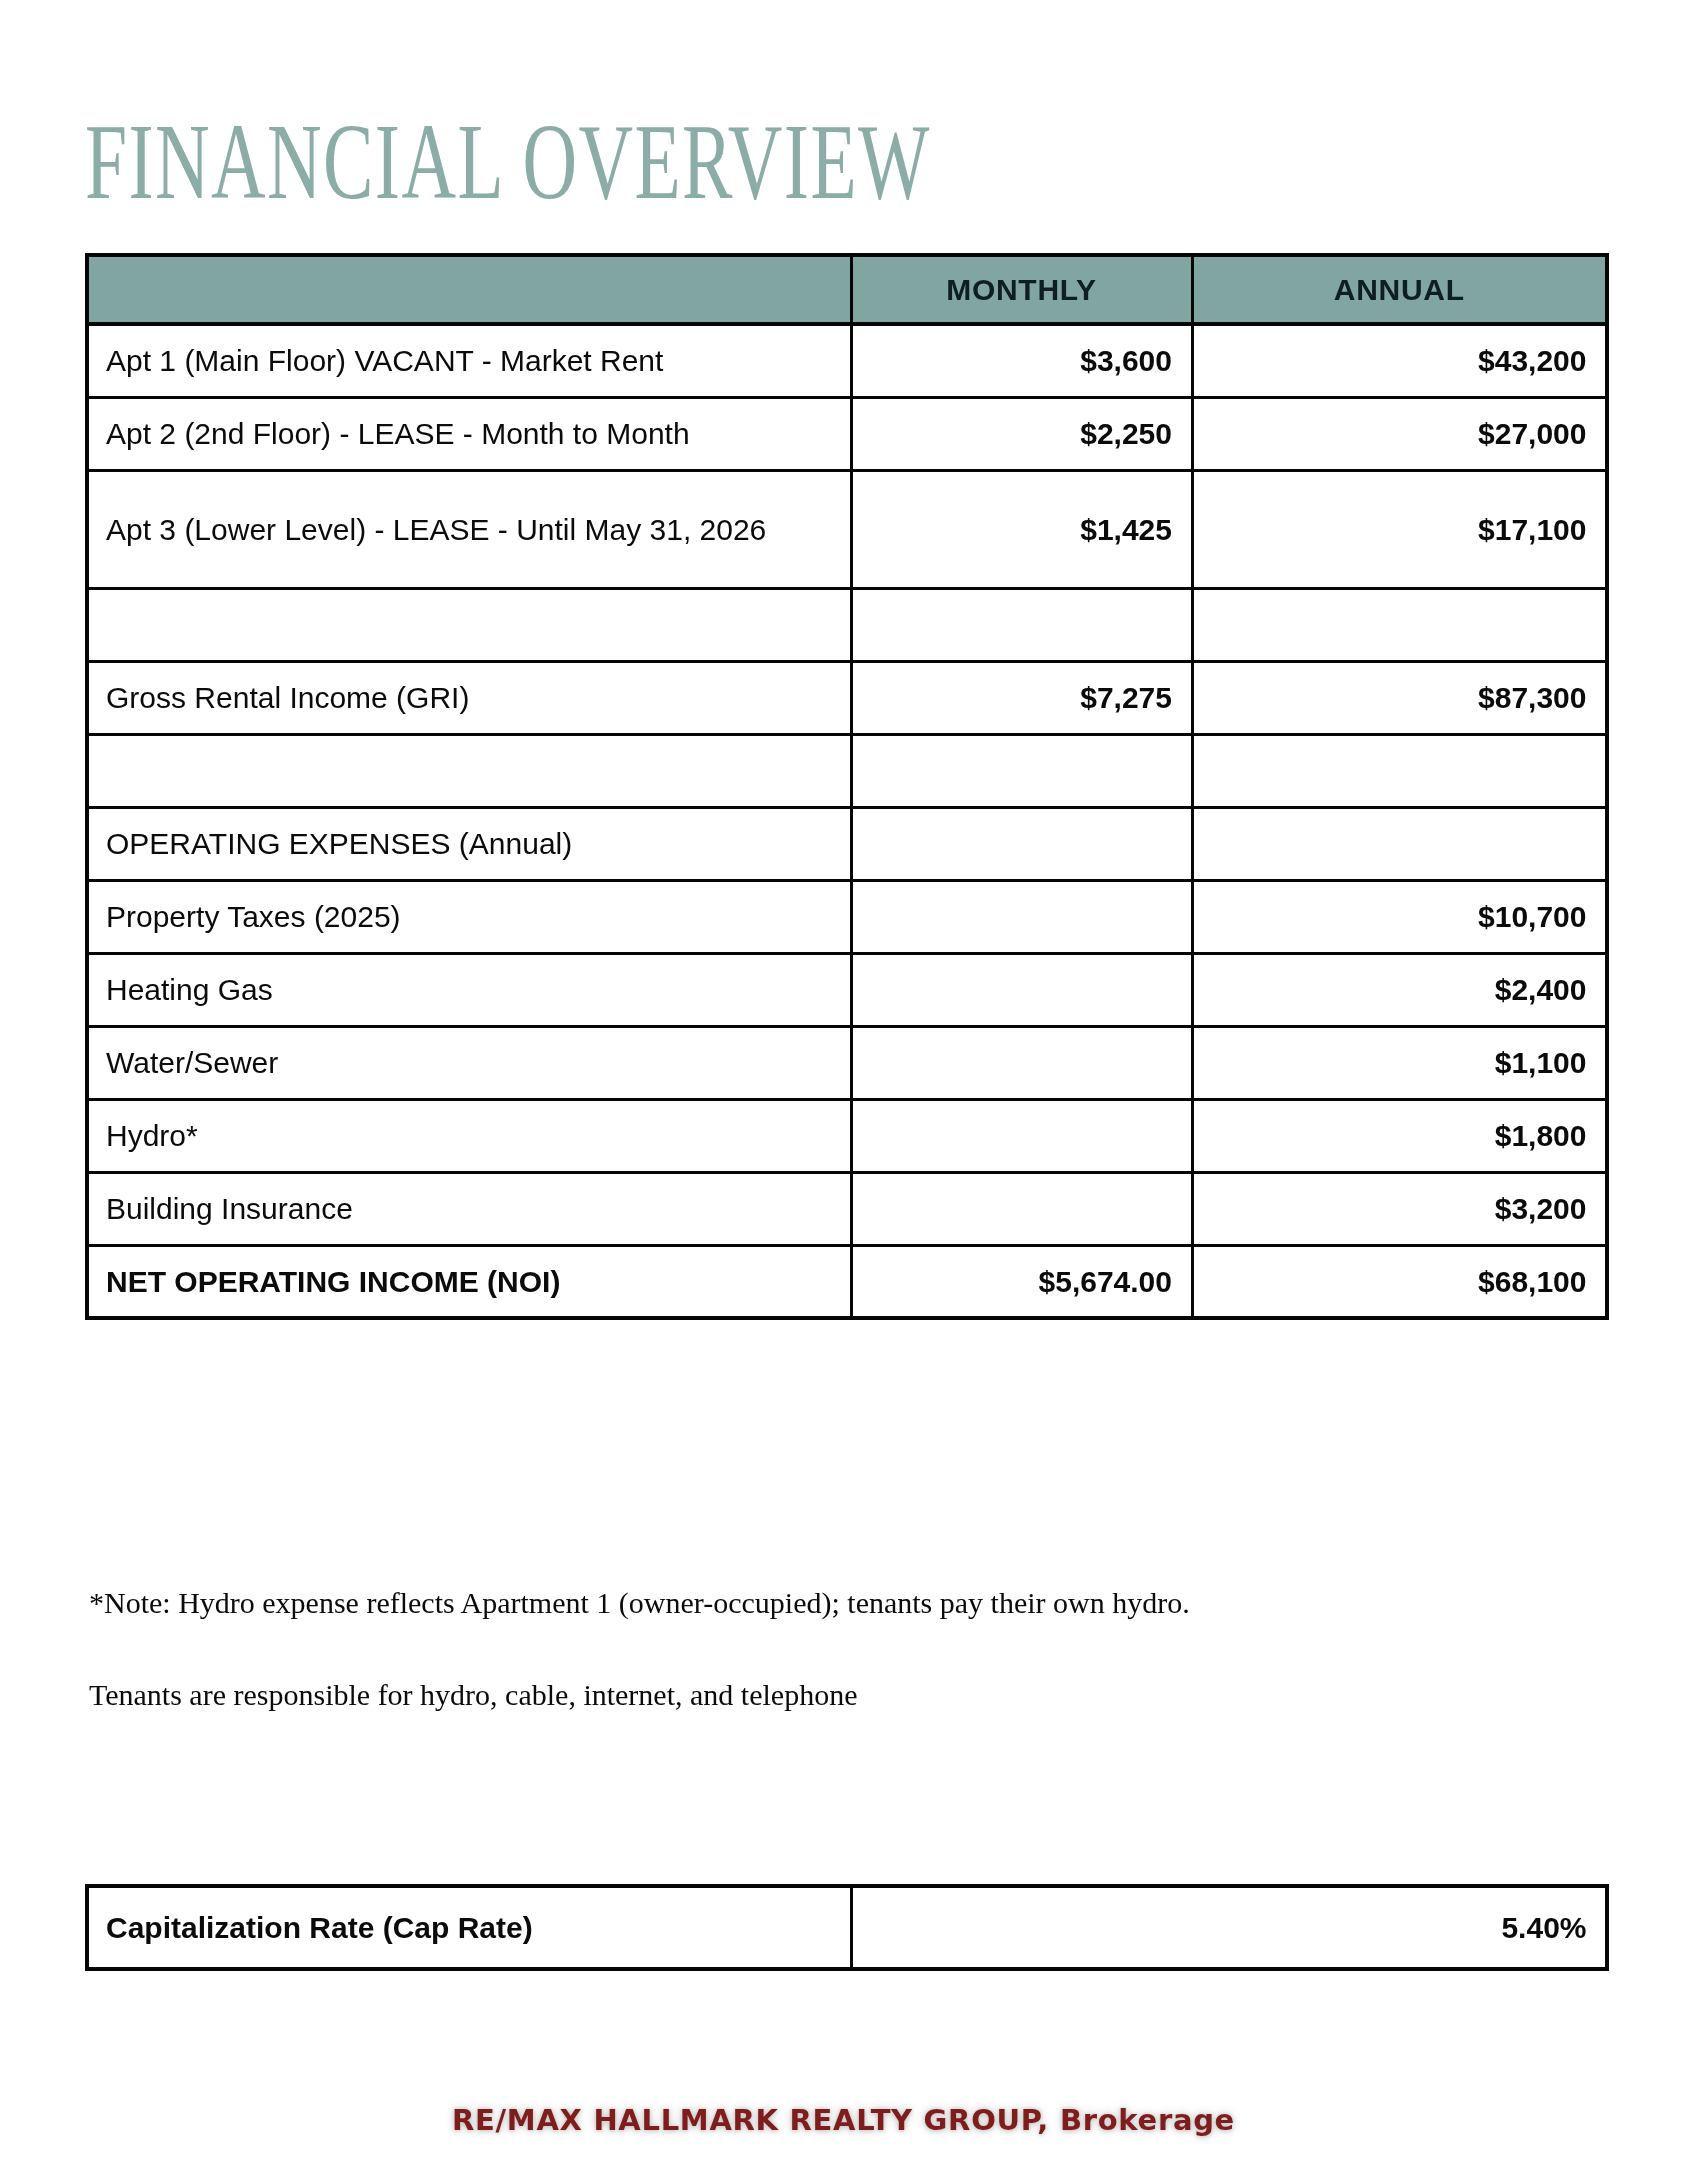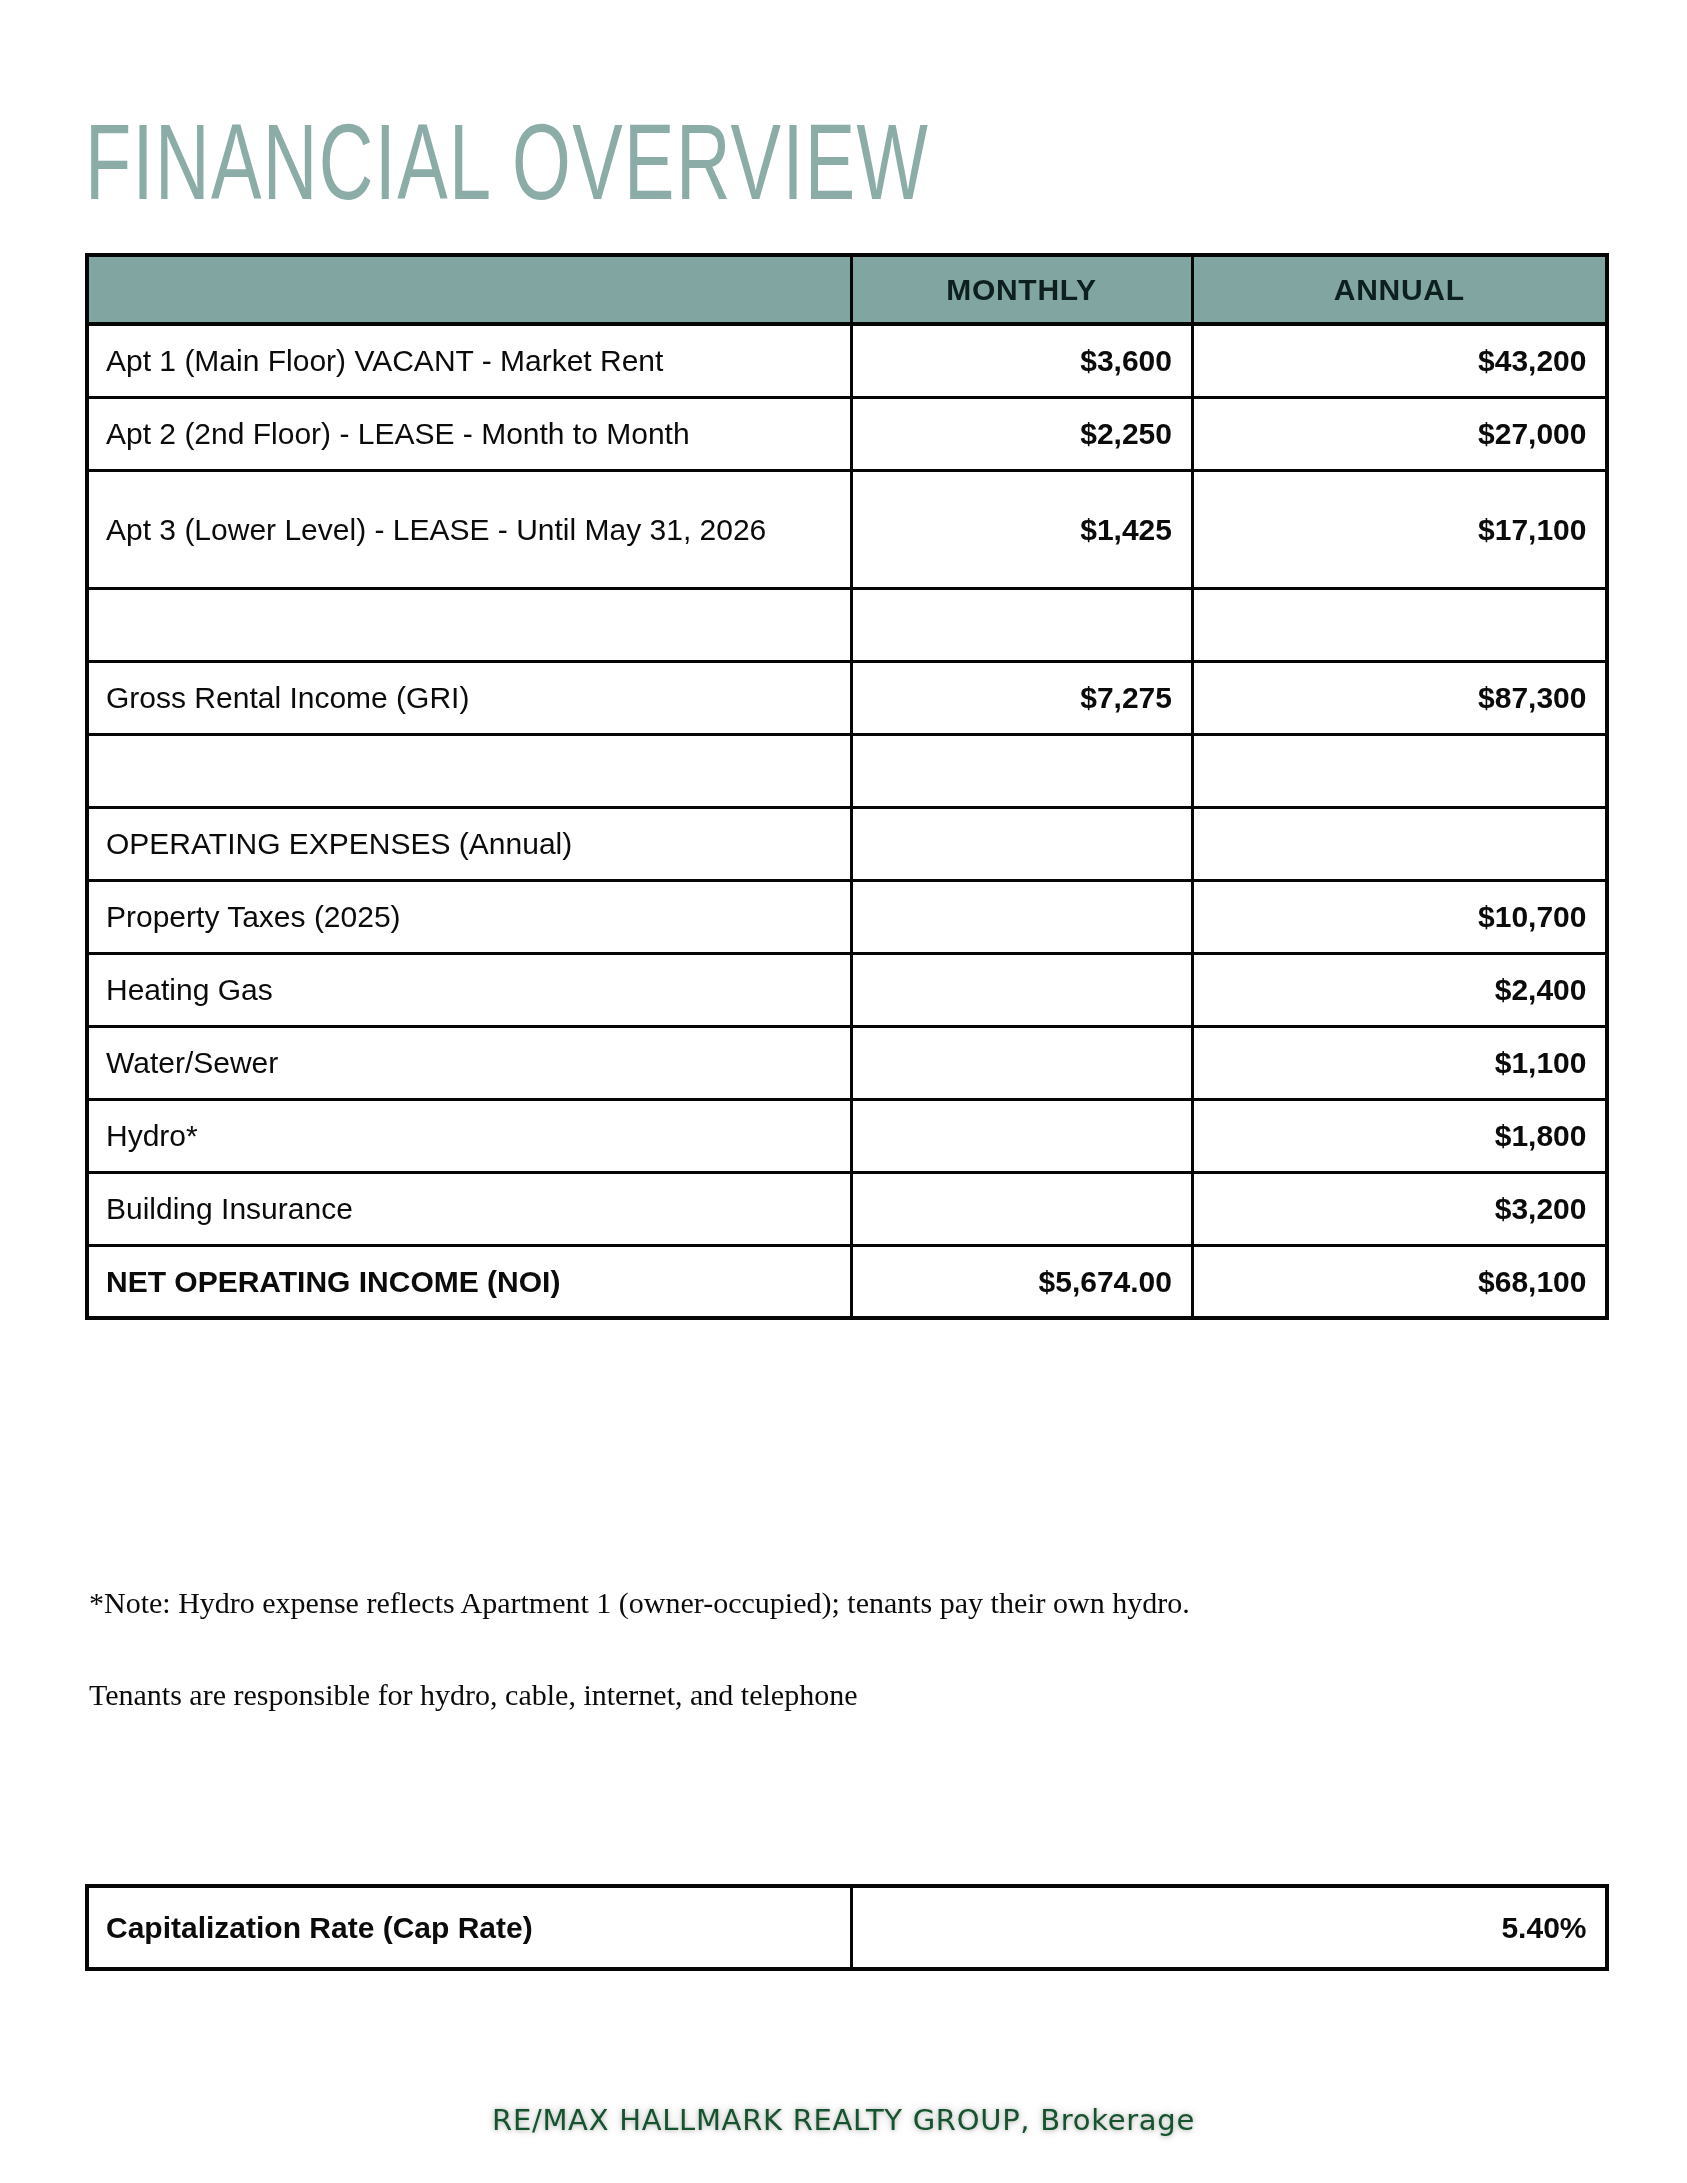--- a/index.html
+++ b/index.html
@@ -12,21 +12,21 @@
     color: #0b0b0b;
     overflow: hidden;
   }
 
   
   .title {
     position: absolute;
     left: 85px;
     top: 108px;
     margin: 0;
-    font-family: Liberation Sans, sans-serif;
+    font-family: Liberation Serif, serif;
     font-weight: 400;
     font-size: 108px;
     line-height: 1;
     color: #8cada7;
     white-space: nowrap;
   }
   .title-inner {
     display: inline-block;
     transform: scaleX(0.70);
     transform-origin: left center;
@@ -110,23 +110,23 @@
   table.cap-table td.cap-value { text-align: right; padding-right: 18.5px; }
 
   
   .footer {
     position: absolute;
     left: 0;
     top: 2103px;
     width: 1687px;
     text-align: center;
     font-family: "DejaVu Sans", sans-serif;
-    font-weight: 400;
+    font-weight: 700;
     font-size: 29px;
-    color: #14532d;
+    color: #7f1d1d;
     text-shadow: 0 0 9.3px #c6c6c6, 0 0 2.6px #d9d9d9, 0 1.3px 4px #cfcfcf;
     letter-spacing: 0.7px;
   }
 </style>
 </head>
 <body>
 
 <div class="page">
 
   <h1 class="title"><span class="title-inner">FINANCIAL OVERVIEW</span></h1>

